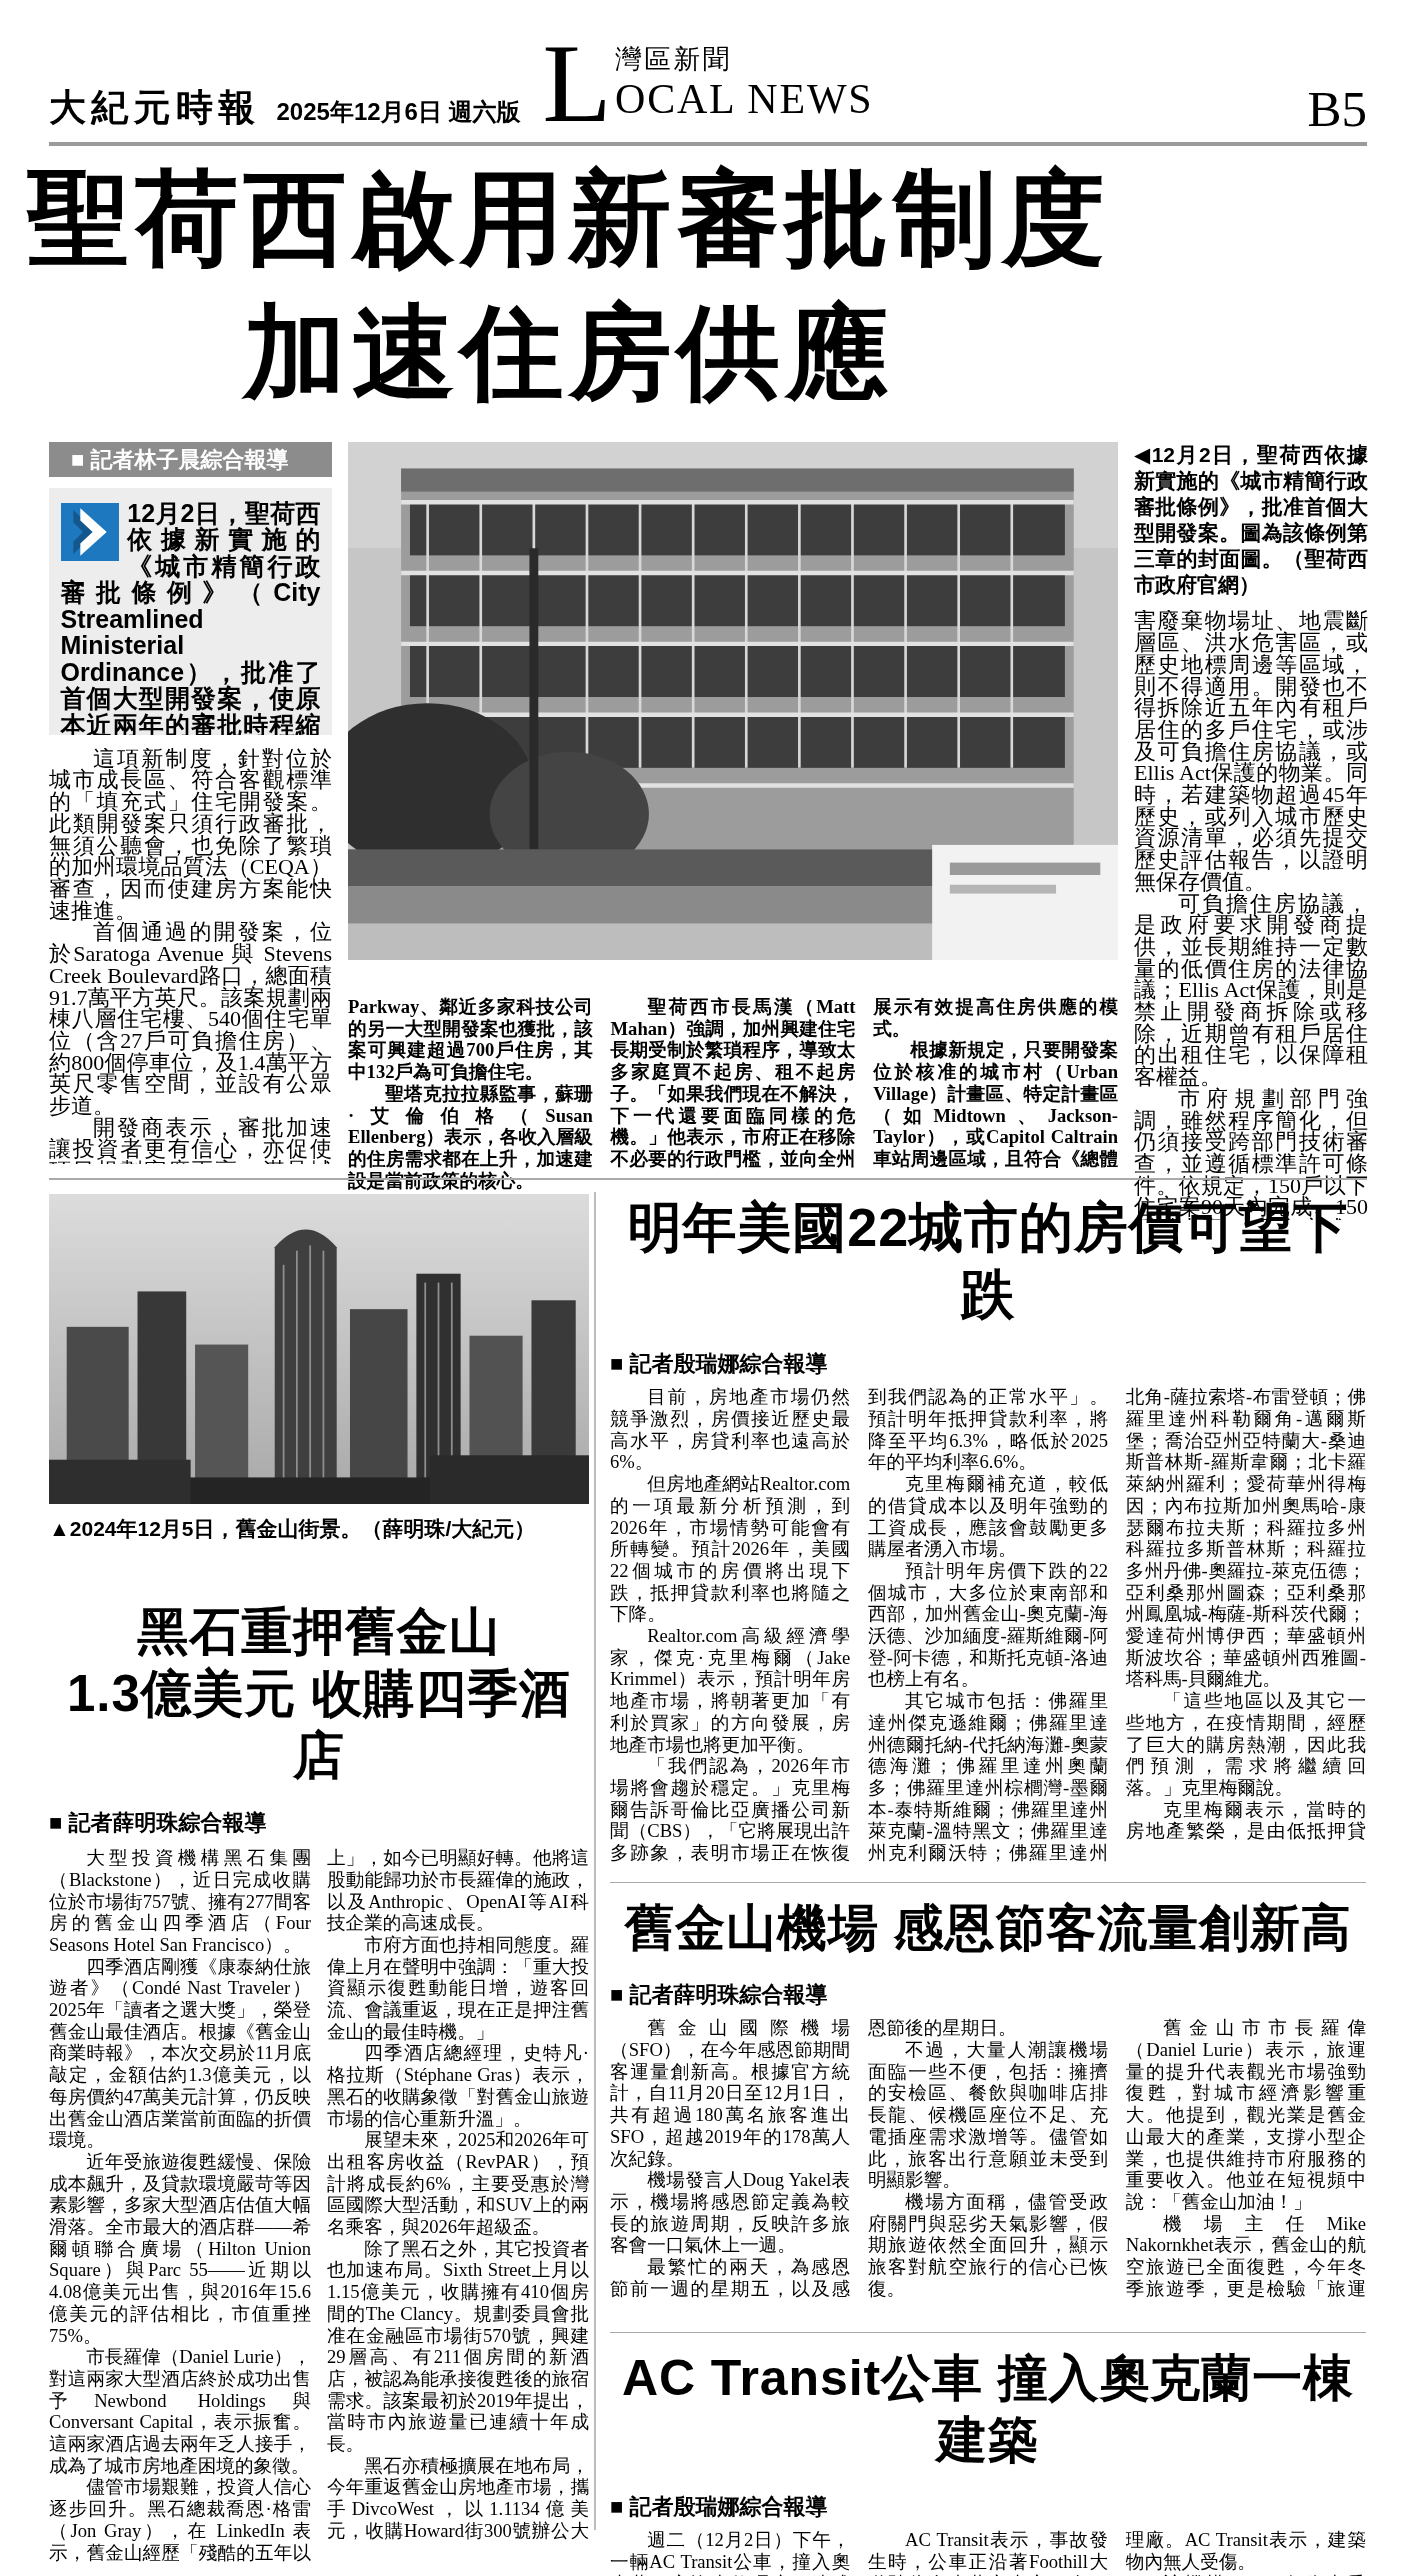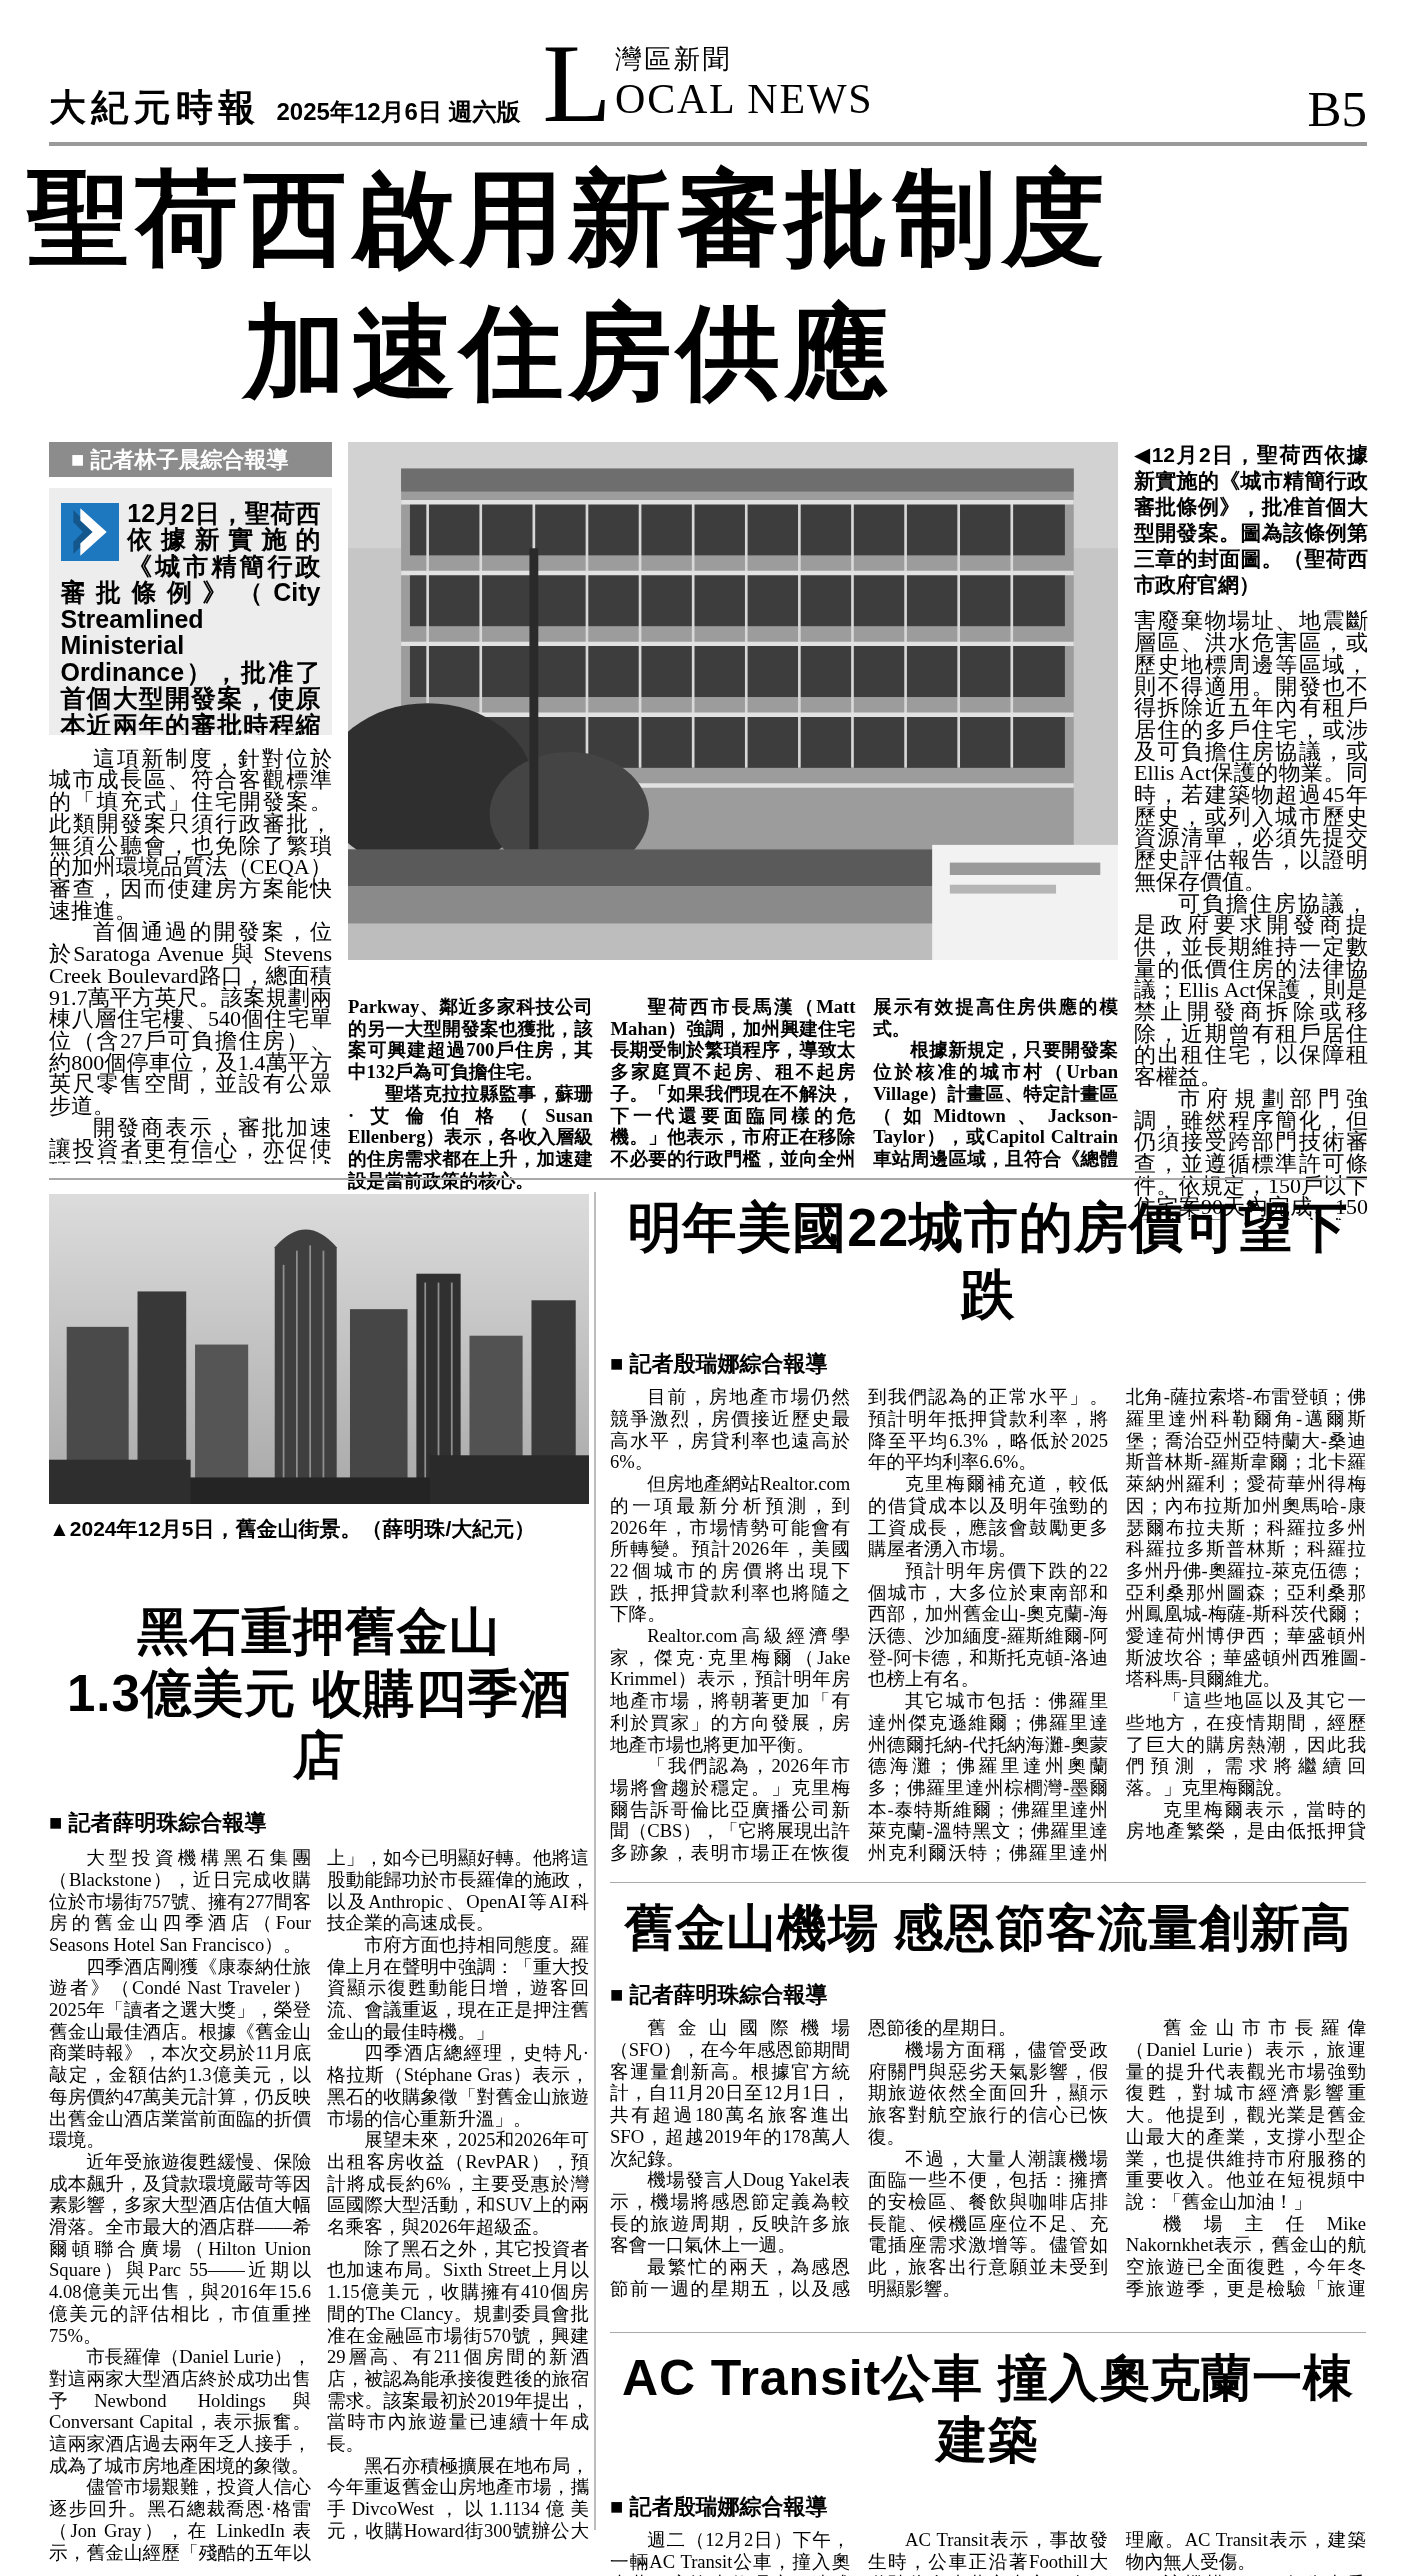--- a/index.html
+++ b/index.html
@@ -244,22 +244,22 @@
       </div>
 
     <hr class="sub-rule">
 
     <div class="mid-sub-head">舊金山機場 感恩節客流量創新高</div>
     <div class="byline-plain">■ 記者薛明珠綜合報導</div>
     <div class="three-col sfo-text">
         <p class="para">舊金山國際機場（SFO），在今年感恩節期間客運量創新高。根據官方統計，自11月20日至12月1日，共有超過180萬名旅客進出SFO，超越2019年的178萬人次紀錄。</p>
         <p class="para">機場發言人Doug Yakel表示，機場將感恩節定義為較長的旅遊周期，反映許多旅客會一口氣休上一週。</p>
         <p class="para">最繁忙的兩天，為感恩節前一週的星期五，以及感恩節後的星期日。</p>
+        <p class="para">不過，大量人潮讓機場面臨一些不便，包括：擁擠的安檢區、餐飲與咖啡店排長龍、候機區座位不足、充電插座需求激增等。儘管如此，旅客出行意願並未受到明顯影響。</p>
         <p class="para">機場方面稱，儘管受政府關門與惡劣天氣影響，假期旅遊依然全面回升，顯示旅客對航空旅行的信心已恢復。</p>
-        <p class="para">不過，大量人潮讓機場面臨一些不便，包括：擁擠的安檢區、餐飲與咖啡店排長龍、候機區座位不足、充電插座需求激增等。儘管如此，旅客出行意願並未受到明顯影響。</p>
         <p class="para">舊金山市市長羅偉（Daniel Lurie）表示，旅運量的提升代表觀光市場強勁復甦，對城市經濟影響重大。他提到，觀光業是舊金山最大的產業，支撐小型企業，也提供維持市府服務的重要收入。他並在短視頻中說：「舊金山加油！」</p>
         <p class="para">機場主任Mike Nakornkhet表示，舊金山的航空旅遊已全面復甦，今年冬季旅遊季，更是檢驗「旅運需求與營運表現」的重要指標。他並讚許機場團隊，在航班密集、人潮爆量的情況下，仍能維持高效率與順暢運作。◇</p>
       </div>
 
     <hr class="sub-rule">
 
     <div class="mid-sub-head">AC Transit公車 撞入奧克蘭一棟建築</div>
     <div class="byline-plain">■ 記者殷瑞娜綜合報導</div>
     <div class="three-col act-text">
         <p class="para">週二（12月2日）下午，一輛AC Transit公車，撞入奧克蘭一家汽車修理廠，造成11人受傷送醫。據奧克蘭消防局稱，事故發生在週二下午1點18分，地點位於Foothill大道6821號的All About Cars汽車修理廠。</p>

